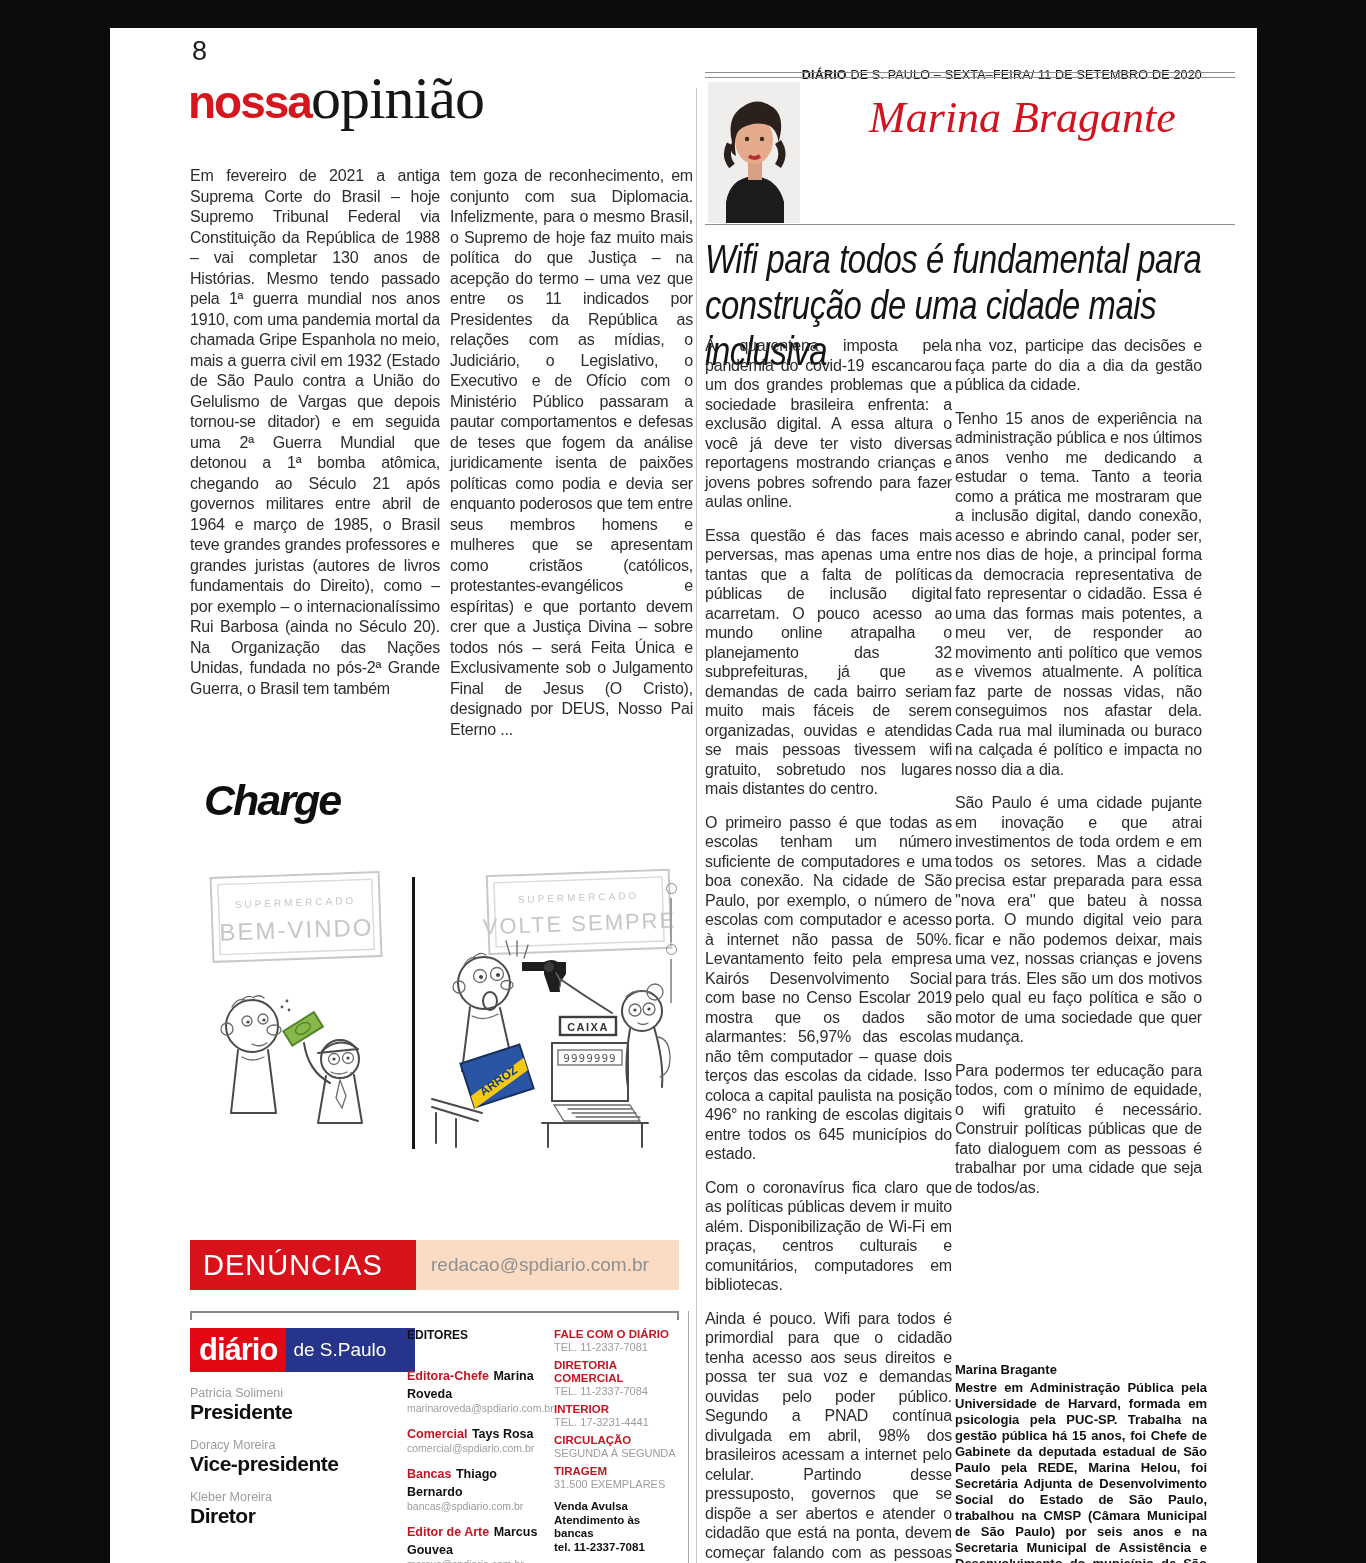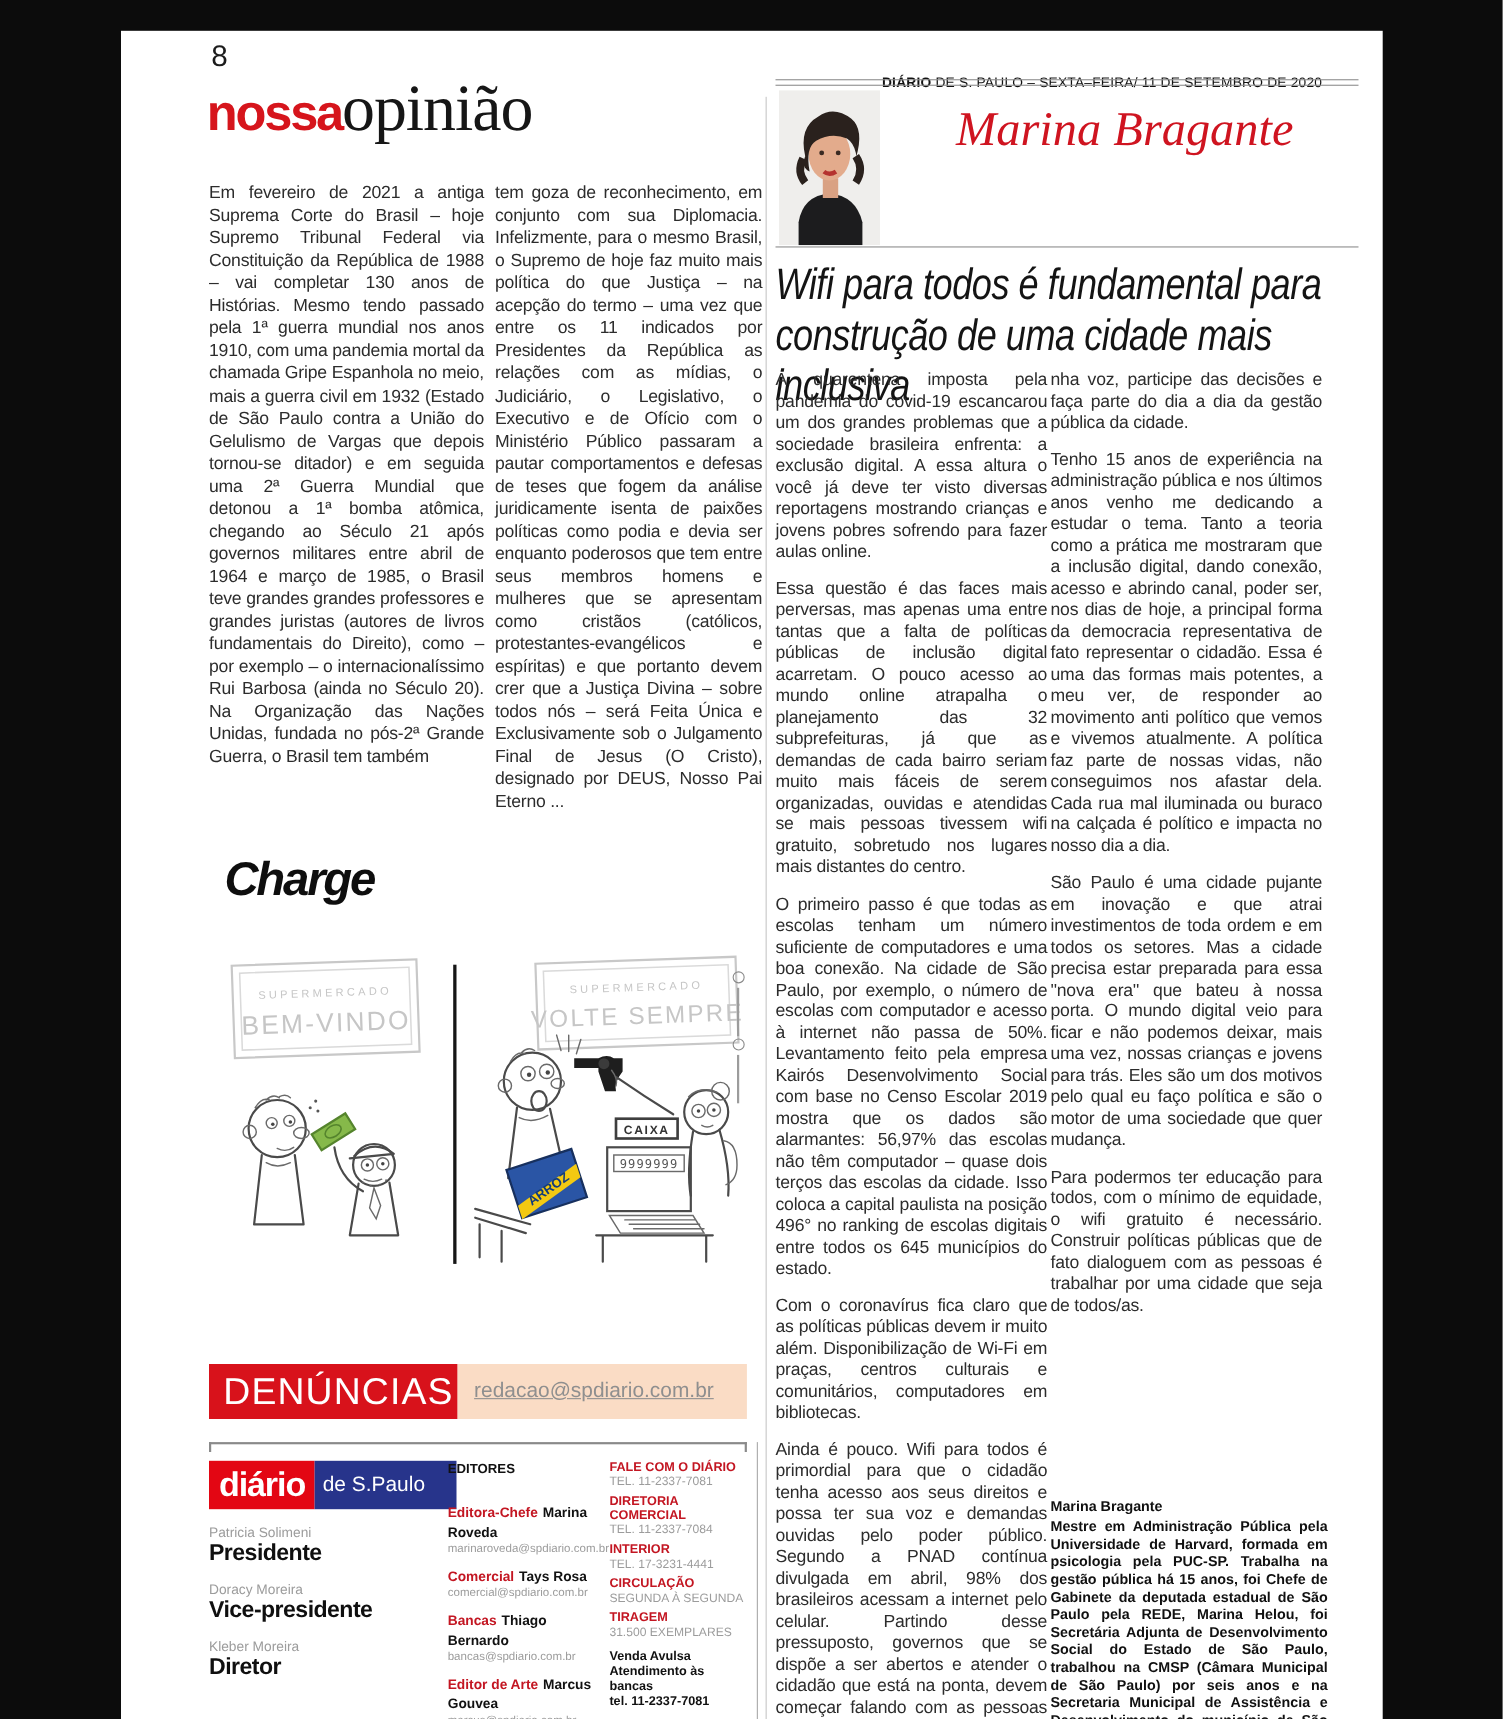--- a/index.html
+++ b/index.html
@@ -61,24 +61,24 @@
   .cartoon svg{position:absolute;top:0;}
   .panel1{left:0;}
   .panel2{left:232px;}
   .cart-divider{position:absolute;left:222px;top:16px;width:3px;height:272px;background:#161616;}
   .cartoon-credit{position:absolute;left:476px;top:22px;width:10px;height:120px;}
   .cartoon-credit .dot{width:9px;height:9px;border:1.5px solid #8a8a8a;border-radius:50%;margin:0 auto 4px auto;}
   .cartoon-credit .sig{width:2px;height:44px;background:#9c9c9c;margin:2px auto;}
 
   
   .den{position:absolute;left:80px;top:1212px;width:489px;height:50px;display:flex;}
-  .den-red{width:226px;background:#d8121b;color:#fff;font-size:34px;letter-spacing:1px;
+  .den-red{width:226px;background:#d8121b;color:#fff;font-size:29px;letter-spacing:1px;
            display:flex;align-items:center;padding-left:13px;box-sizing:border-box;}
   .den-mail{flex:1;background:#fadcc5;color:#8f8f8f;font-size:19px;display:flex;
-            align-items:center;padding-left:15px;text-decoration:underline;}
+            align-items:center;padding-left:15px;}
 
   
   .mast-rule{position:absolute;left:80px;top:1283px;width:489px;height:9px;
              border-top:2px solid #8a8a8a;border-left:2px solid #8a8a8a;border-right:2px solid #8a8a8a;box-sizing:border-box;}
   .foot-div{position:absolute;left:578px;top:1283px;width:1px;height:252px;background:#a8a8a8;}
 
   .mast-a{position:absolute;left:80px;top:1300px;width:212px;}
   .logo{display:flex;height:44px;width:225px;}
   .logo-red{background:#e30613;color:#fff;font-weight:bold;font-size:31px;letter-spacing:-1px;
             display:flex;align-items:center;padding:0 9px;}

